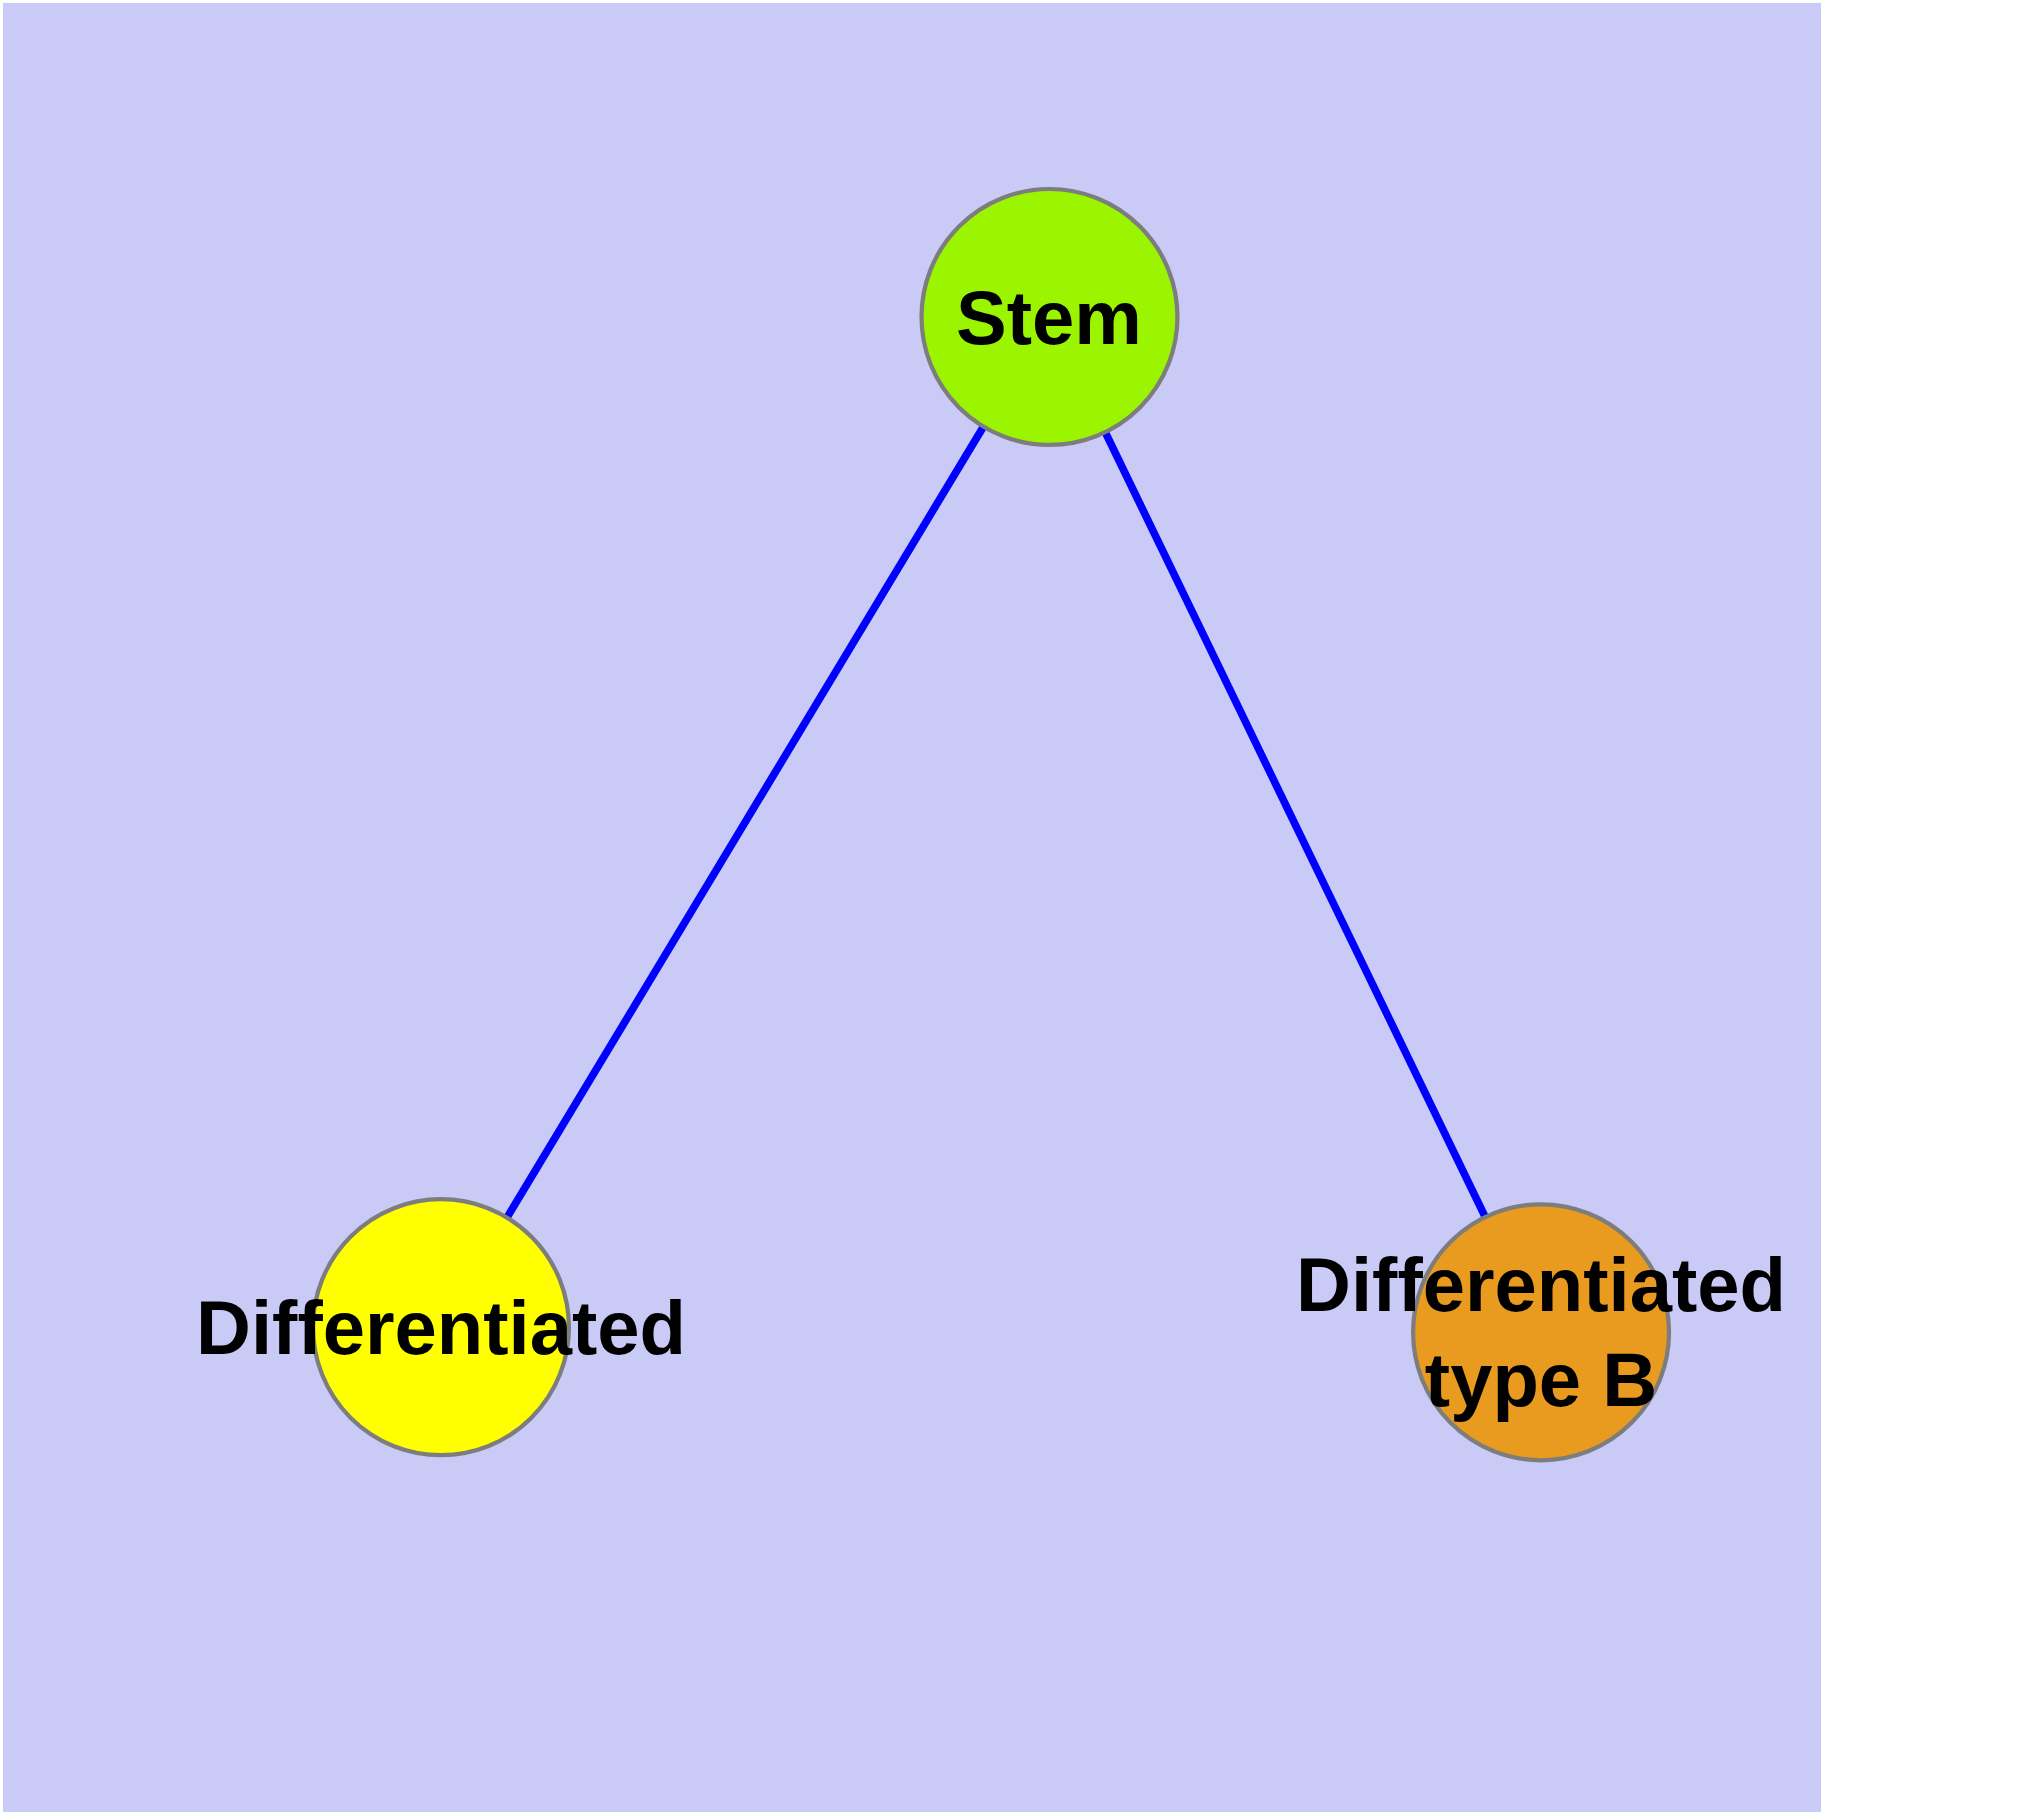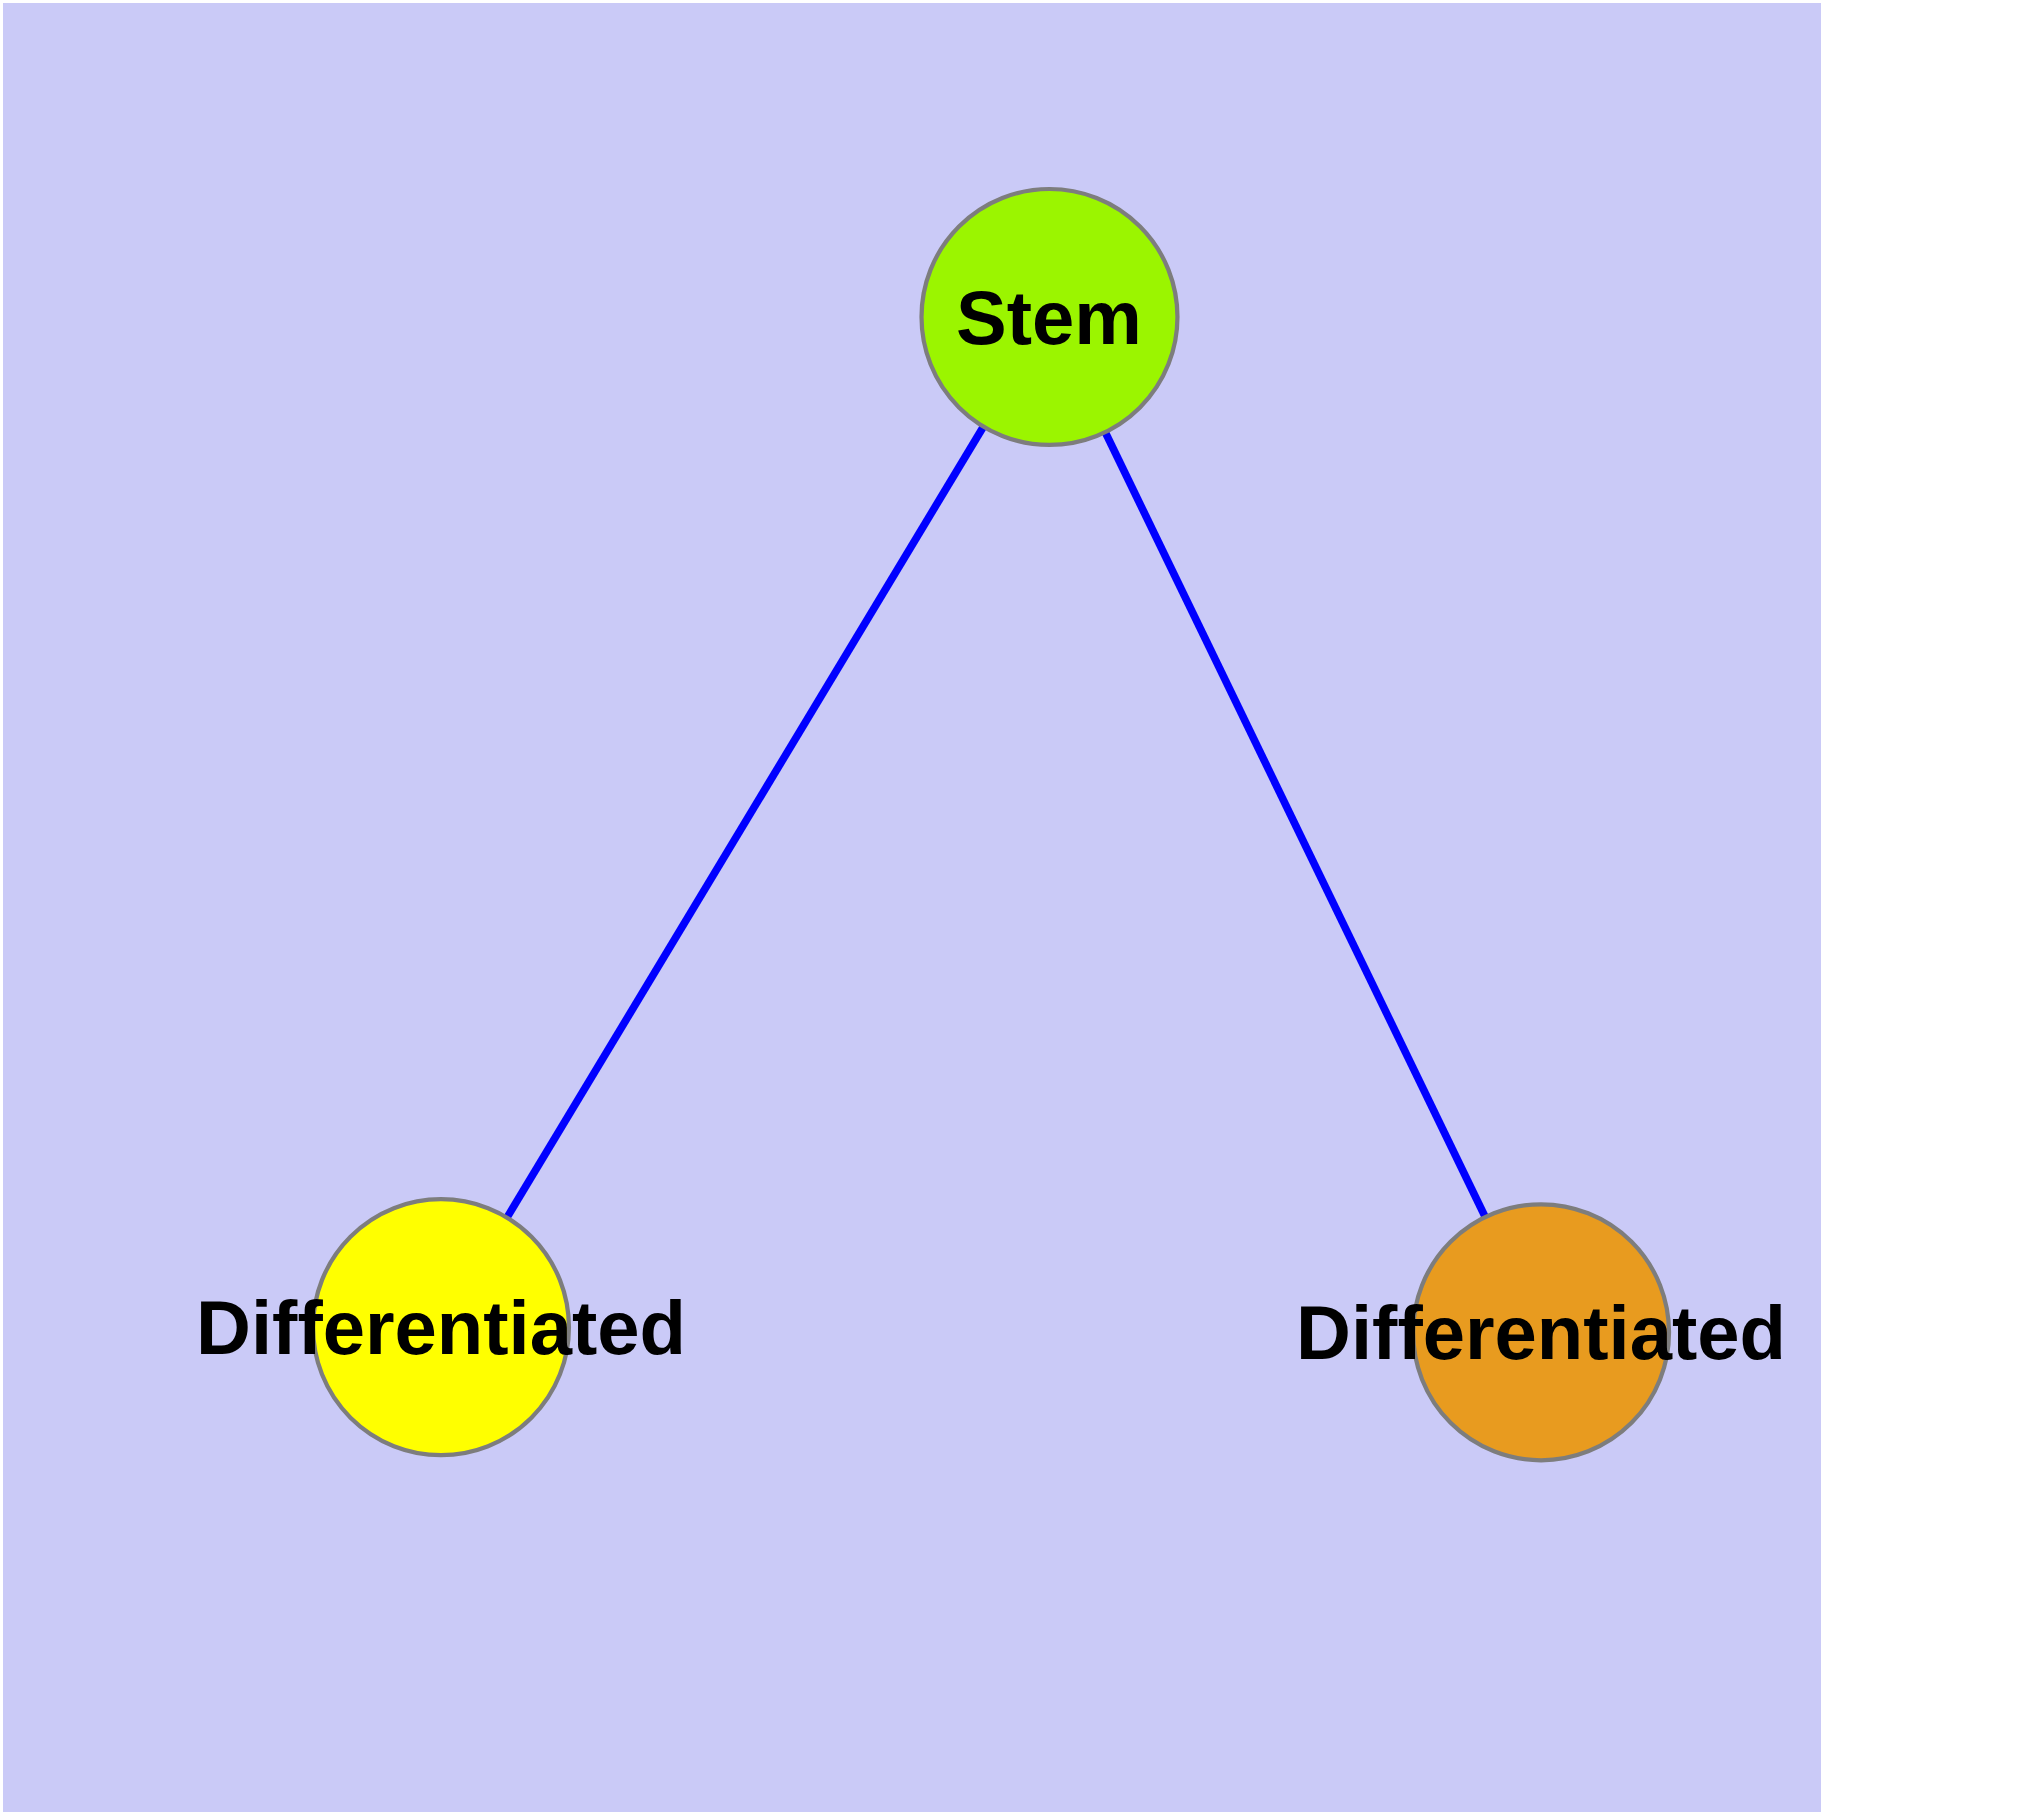--- a/index.html
+++ b/index.html
@@ -53,18 +53,19 @@
     </svg>
   <div id="labels-layer">
       <div class="node-label" style="left: 1049px; top: 317px; color: rgb(0, 0, 0);">
         <div>Stem</div>
       </div>
       <div class="node-label" style="left: 441px; top: 1327px; color: rgb(0, 0, 0);">
         <div>Differentiated</div>
       </div>
       <div class="node-label" style="left: 1541px; top: 1332px; color: rgb(0, 0, 0);">
         <div>Differentiated</div>
+        <div>type B</div>
       </div>
     </div>
   <div class="hairline-top" style="background: rgb(255, 255, 255);"></div>
   <div class="hairline-left" style="background: rgb(255, 255, 255);"></div>
 </div>
 
 
 </body></html>

